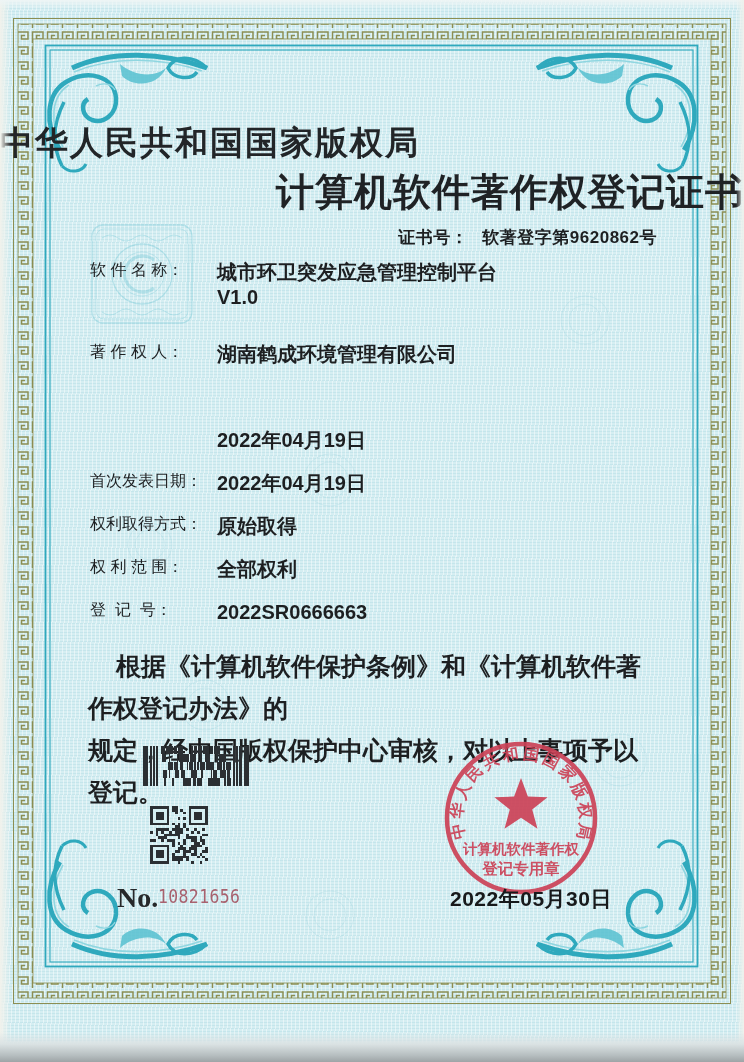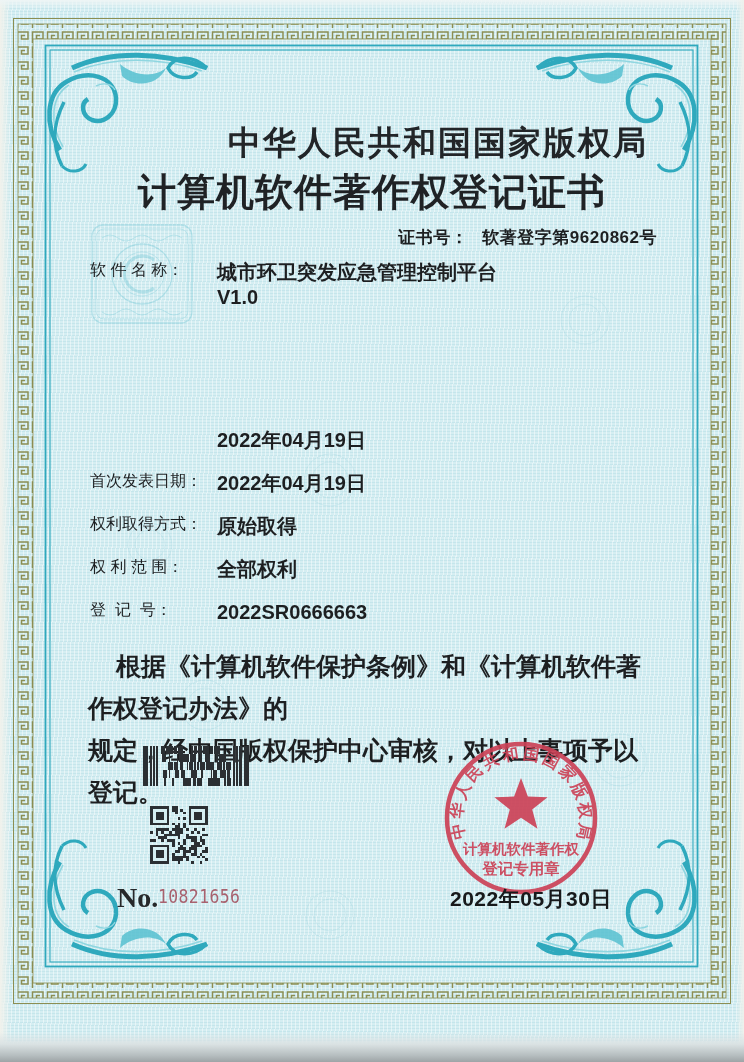--- a/index.html
+++ b/index.html
@@ -15,26 +15,26 @@
   .abs{position:absolute;}
   svg text{font-family:"Liberation Sans","DejaVu Sans",sans-serif;}
 
   
   .edge-left{left:0;top:0;bottom:0;width:11px;background:linear-gradient(90deg,#f1f2ec 0%,rgba(241,242,236,0) 100%);}
   .edge-top{left:0;top:0;right:0;height:9px;background:linear-gradient(180deg,#eef5f5 0%,rgba(238,245,245,0) 100%);}
   .edge-right{right:0;top:0;bottom:0;width:8px;background:linear-gradient(270deg,#eef1ec 0%,rgba(238,241,236,0) 100%);}
   .edge-bottom{left:0;right:0;bottom:0;height:30px;background:linear-gradient(180deg,rgba(222,231,232,0) 0%,#dbe3e4 40%,#b6bec0 78%,#9da4a6 100%);}
 
   .title-authority{
-    left:0; top:123px; width:648px; text-align:right;
+    left:0; top:123px; width:648px; text-align:left;
     font-family:"Liberation Serif","DejaVu Serif",serif;
     font-size:33px; font-weight:bold; letter-spacing:2px; line-height:40px; color:#222528;
   }
   .title-cert{
-    left:0; top:169px; width:744px; text-align:center;
+    left:0; top:169px; width:744px; text-align:right;
     font-family:"Liberation Serif","DejaVu Serif",serif;
     font-size:38px; font-weight:bold; letter-spacing:1px; line-height:46px; color:#1f2225;
   }
   .cert-no{
     top:226px; right:87px; font-size:17px; font-weight:bold; letter-spacing:.5px;
   }
   .cert-no .gap{display:inline-block;width:14px;}
 
   .field-row{left:0;width:744px;}
   .flabel{position:absolute;left:90px;top:0;font-size:16px;font-weight:normal;white-space:pre;}
@@ -125,20 +125,24 @@
   <div class="abs title-cert">计算机软件著作权登记证书</div>
 
   <div class="abs cert-no">
     <span>证书号：</span><span class="gap"></span><span>软著登字第9620862号</span>
   </div>
 
   <div class="abs field-row" style="top:260px;height:52px">
     <div class="flabel">软 件 名 称：</div>
     <div class="fvalue">城市环卫突发应急管理控制平台
 V1.0</div>
+  </div>
+  <div class="abs field-row" style="top:342px;height:26px">
+    <div class="flabel">著 作 权 人：</div>
+    <div class="fvalue">湖南鹤成环境管理有限公司</div>
   </div>
   <div class="abs field-row" style="top:428px;height:26px">
     <div class="fvalue">2022年04月19日</div>
   </div>
   <div class="abs field-row" style="top:471px;height:26px">
     <div class="flabel">首次发表日期：</div>
     <div class="fvalue">2022年04月19日</div>
   </div>
   <div class="abs field-row" style="top:514px;height:26px">
     <div class="flabel">权利取得方式：</div>

